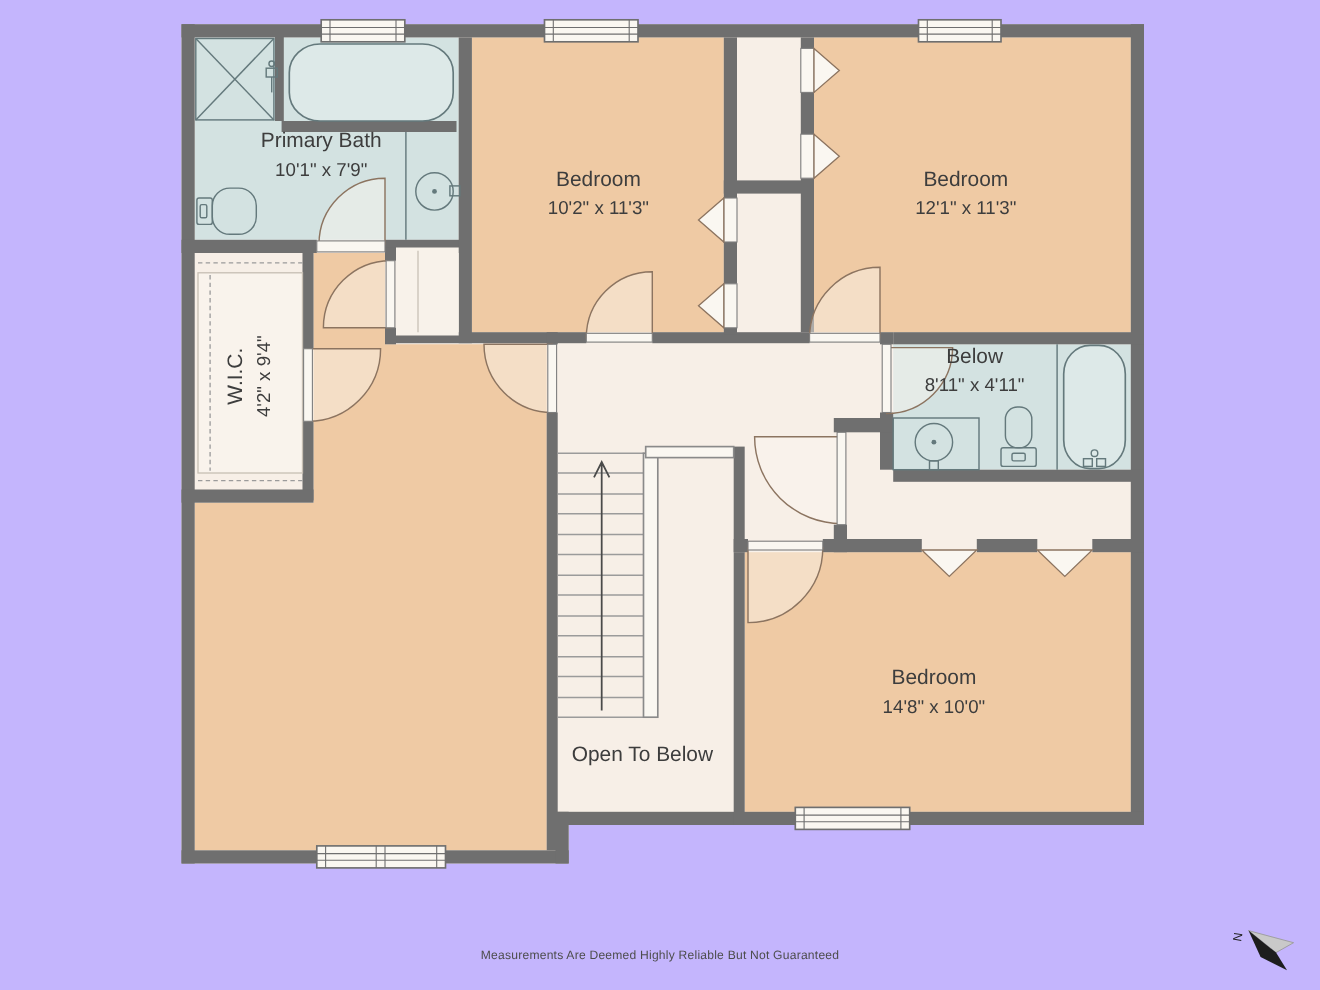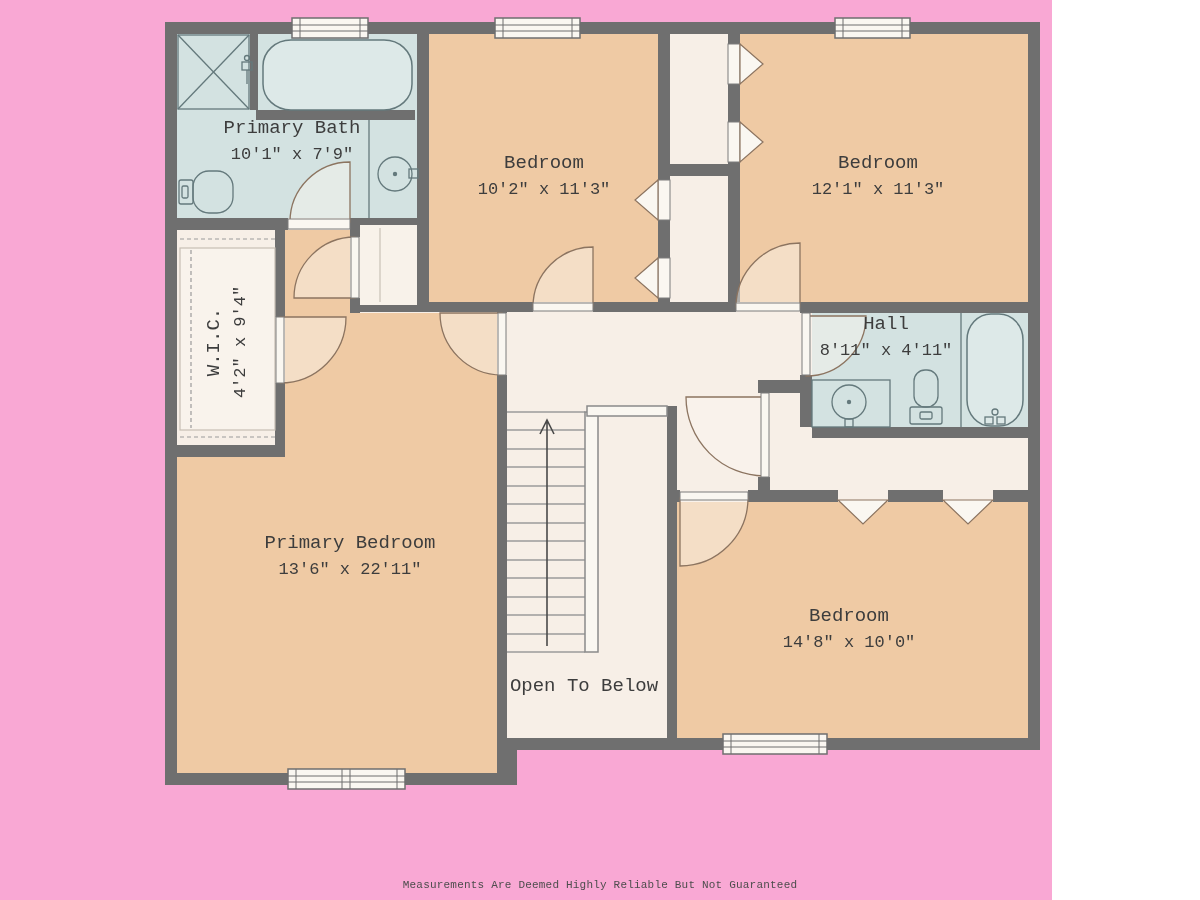--- a/index.html
+++ b/index.html
@@ -1,17 +1,17 @@
 <!DOCTYPE html>
 <html style="--wall: #6f6f6f; --bedroom: #efcaa4; --bathroom: #d3e2e1; --floor: #f7efe7; --leaf-fill: #faf7f1; --fixture-fill: #dde9e8; --fixture-stroke: #64797c; --door-fill: rgba(250,246,240,0.45); --door-stroke: #8c7460; --stair-line: #9b9b9b; --dash: #9b9b9b; --text: #3d3d3d;"><head>
 <meta charset="utf-8">
 <style>
   html,body{margin:0;padding:0;background:#ffffff;}
-  #canvas{position:relative;width:1052px;height:900px;background:#f9a8d4;overflow:hidden;
-          font-family:Liberation Mono, monospace;}
+  #canvas{position:relative;width:1200px;height:900px;background:#c4b5fd;overflow:hidden;
+          font-family:Liberation Sans, sans-serif;}
   #plan-svg{position:absolute;left:0;top:0;}
   .wall{fill:var(--wall);}
   .floor-cream{fill:var(--floor);}
   .floor-tan{fill:var(--bedroom);}
   .floor-teal{fill:var(--bathroom);}
   .fixture{fill:var(--fixture-fill);stroke:var(--fixture-stroke);stroke-width:1.5;}
   .fixture-thin{fill:none;stroke:var(--fixture-stroke);stroke-width:1.3;}
   .door-leaf{fill:var(--leaf-fill);stroke:#7d7d7d;stroke-width:1;}
   .door-arc{fill:var(--door-fill);stroke:var(--door-stroke);stroke-width:1.3;}
   .bifold{fill:var(--leaf-fill);stroke:var(--door-stroke);stroke-width:1.2;}
@@ -22,21 +22,21 @@
   .dash{stroke:var(--dash);stroke-width:1.2;stroke-dasharray:4 3;fill:none;}
   .shelf{fill:#f9f3ec;stroke:#c7bfb4;stroke-width:1.2;}
   .arrow{stroke:#4a4a4a;stroke-width:1.6;fill:none;}
   .plan-label{position:absolute;transform:translate(-50%,-50%);text-align:center;
               color:var(--text);white-space:nowrap;line-height:1.45;}
   .plan-label.rot{transform:translate(-50%,-50%) rotate(-90deg);}
   .room-name{font-size:19px;display:block;}
   .room-dims{font-size:17px;display:block;}
   .small-label{font-size:19px;}
   #footer-note{position:absolute;left:600px;top:869px;transform:translate(-50%,-50%);
-               font-size:11px;color:#4d4d4d;letter-spacing:.2px;margin-top:16px;}
+               font-size:11px;color:#4d4d4d;letter-spacing:.2px;}
   #compass{position:absolute;left:1108px;top:828px;width:80px;height:64px;}
   #compass-n{position:absolute;left:14px;top:18px;font-size:11px;color:#222;
              transform:rotate(-80deg);}
 </style>
 </head>
 <body>
 
 <div id="canvas">
 
 <svg id="plan-svg" width="1200" height="900" viewBox="0 0 1200 900">
@@ -270,26 +270,22 @@
   </div>
   <div class="plan-label" style="left:878px;top:176px">
     <span class="room-name">Bedroom</span>
     <span class="room-dims">12'1" x 11'3"</span>
   </div>
   <div class="plan-label rot" style="left:227px;top:342px">
     <span class="room-name">W.I.C.</span>
     <span class="room-dims">4'2" x 9'4"</span>
   </div>
   <div class="plan-label" style="left:886px;top:337px">
-    <span class="room-name">Hall</span>
+    <span class="room-name">Below</span>
     <span class="room-dims">8'11" x 4'11"</span>
-  </div>
-  <div class="plan-label" style="left:350px;top:556px">
-    <span class="room-name">Primary Bedroom</span>
-    <span class="room-dims">13'6" x 22'11"</span>
   </div>
   <div class="plan-label" style="left:849px;top:629px">
     <span class="room-name">Bedroom</span>
     <span class="room-dims">14'8" x 10'0"</span>
   </div>
   <div class="plan-label small-label" style="left:584px;top:687px">
     <span>Open To Below</span>
   </div>
 
   <div id="footer-note">Measurements Are Deemed Highly Reliable But Not Guaranteed</div>

